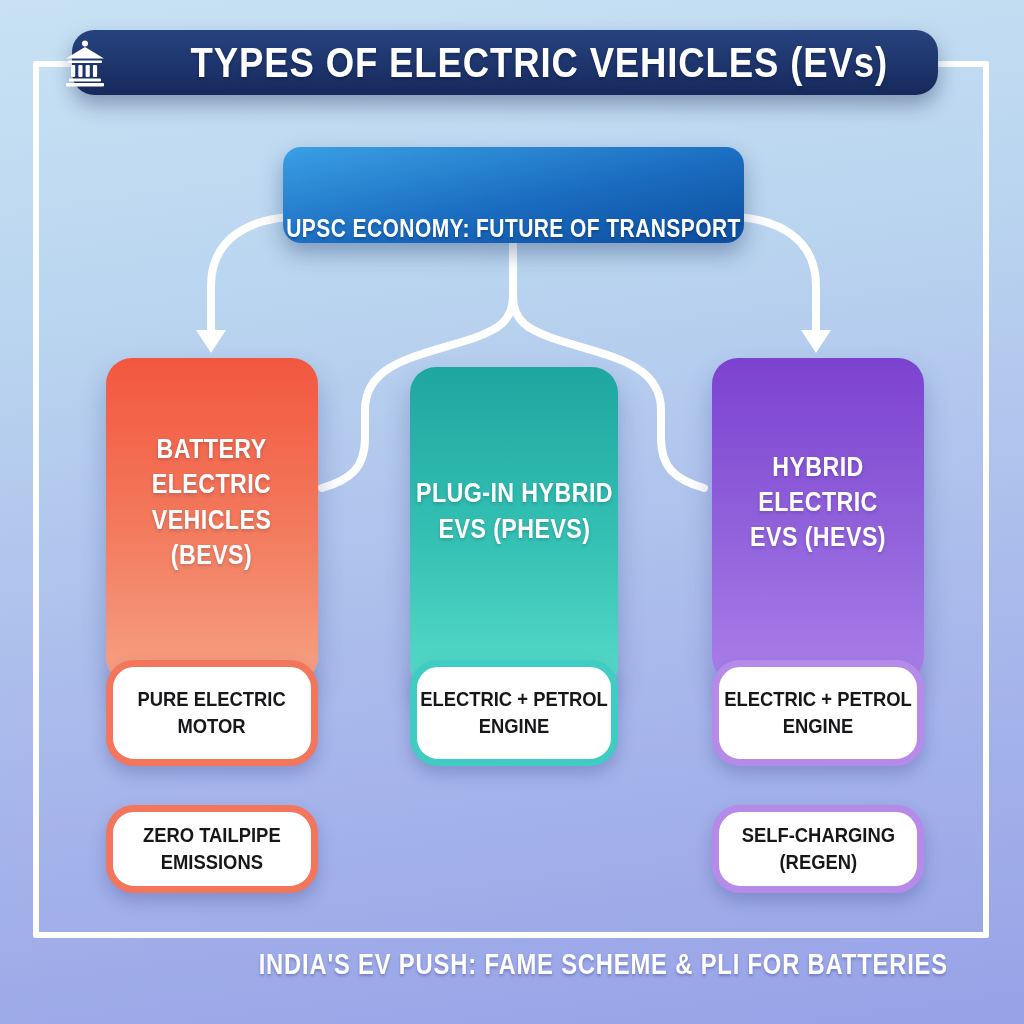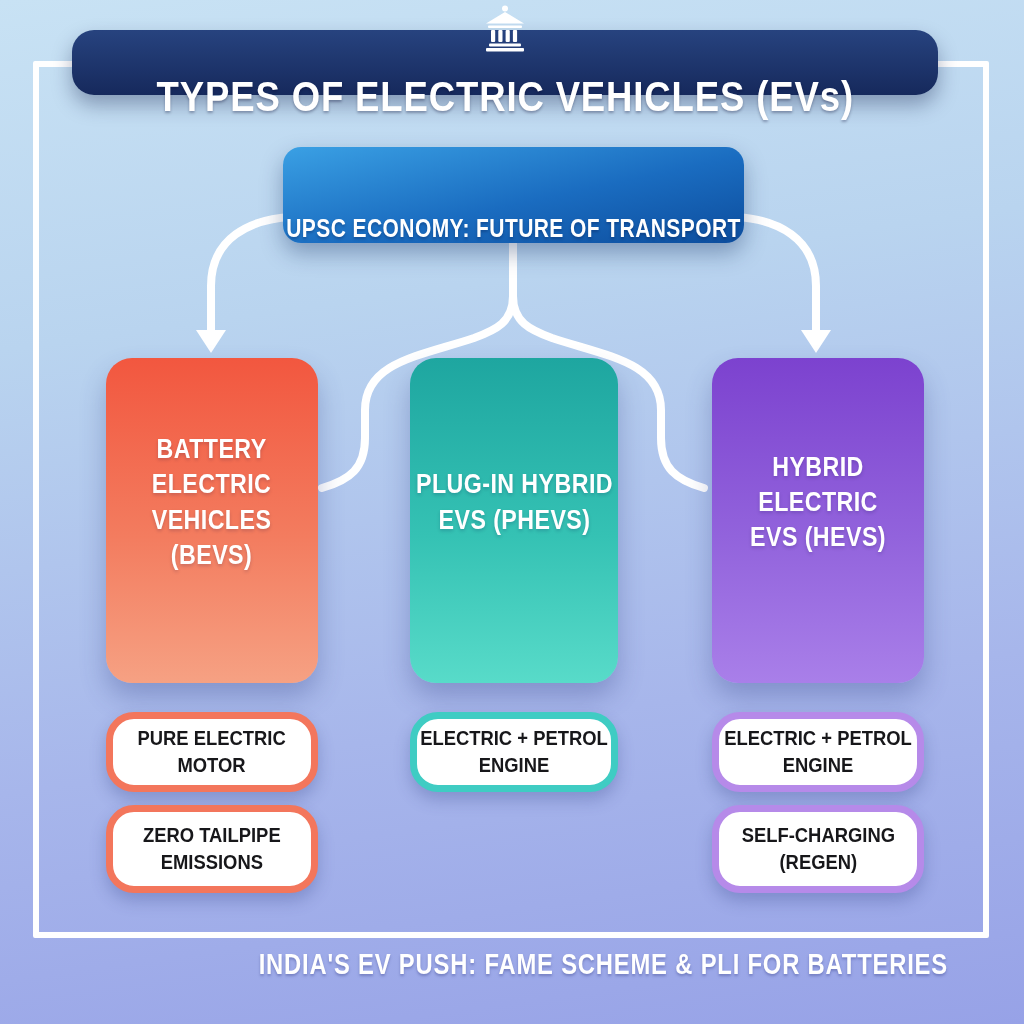--- a/index.html
+++ b/index.html
@@ -17,21 +17,20 @@
   }
   .connectors { position:absolute; left:0; top:0; width:1024px; height:1024px; }
 
   .header-bar {
     position:absolute; left:72px; top:30px; width:866px; height:65px;
     border-radius:22px;
     background:linear-gradient(180deg,#27437f 0%, #16295c 100%);
     display:flex; align-items:center; justify-content:center; gap:20px;
     box-shadow:0 10px 20px rgba(15,25,70,.35);
     z-index:5;
-    flex-direction:column;
   }
   .header-title {
     color:#ffffff; font-size:43px; font-weight:bold; letter-spacing:1px;
     white-space:nowrap; transform:scaleX(.85);
     text-shadow:0 2px 3px rgba(0,0,40,.3);
   }
   .bank-icon { width:48px; height:48px; flex:0 0 auto; }
 
   .topic-box {
     position:absolute; left:283px; top:147px; width:461px; height:96px;
@@ -50,36 +49,36 @@
   .card {
     position:absolute; top:358px; height:325px; border-radius:26px;
     display:flex; align-items:center; justify-content:center;
     box-shadow:0 14px 26px rgba(45,60,130,.30);
     z-index:3;
   }
   .col-bev  { left:106px; width:212px; }
   .col-phev { left:410px; width:208px; }
   .col-hev  { left:712px; width:212px; }
   .card--bev  { background:linear-gradient(180deg,#f2573f 0%, #f37c5f 55%, #f6a183 100%);justify-content:center; }
-  .card--phev { background:linear-gradient(180deg,#1ea6a0 0%, #35c2b4 55%, #58dbc9 100%); }
+  .card--phev { background:linear-gradient(180deg,#1ea6a0 0%, #35c2b4 55%, #58dbc9 100%);margin-top:9px; }
   .card--hev  { background:linear-gradient(180deg,#7c42cf 0%, #9263dc 55%, #a97fe9 100%); }
   .card-title { text-align:center; transform:translateY(-18px); }
   .card-title .line {
     display:block; color:#ffffff; font-size:27px; font-weight:bold;
     line-height:1.3; letter-spacing:.5px; white-space:nowrap;
     transform:scaleX(.86); text-shadow:0 2px 4px rgba(0,0,60,.18);
   }
 
   .pill {
     position:absolute; box-sizing:border-box; background:#ffffff;
     border-radius:28px; display:flex; align-items:center; justify-content:center;
     text-align:center; box-shadow:0 8px 16px rgba(45,60,130,.28);
     z-index:3;
   }
-  .row1 { top:712px; height:80px; }
+  .row1 { top:660px; height:106px; }
   .row2 { top:805px; height:88px; }
   .pill--bev  { border:7px solid #f3765c; }
   .pill--phev { border:7px solid #3fccc3; }
   .pill--hev  { border:7px solid #b68ae9; }
   .pill .line {
     display:block; color:#17171a; font-size:20px; font-weight:bold;
     line-height:1.35; white-space:nowrap; transform:scaleX(.92);
   }
 
   .footer-caption {

